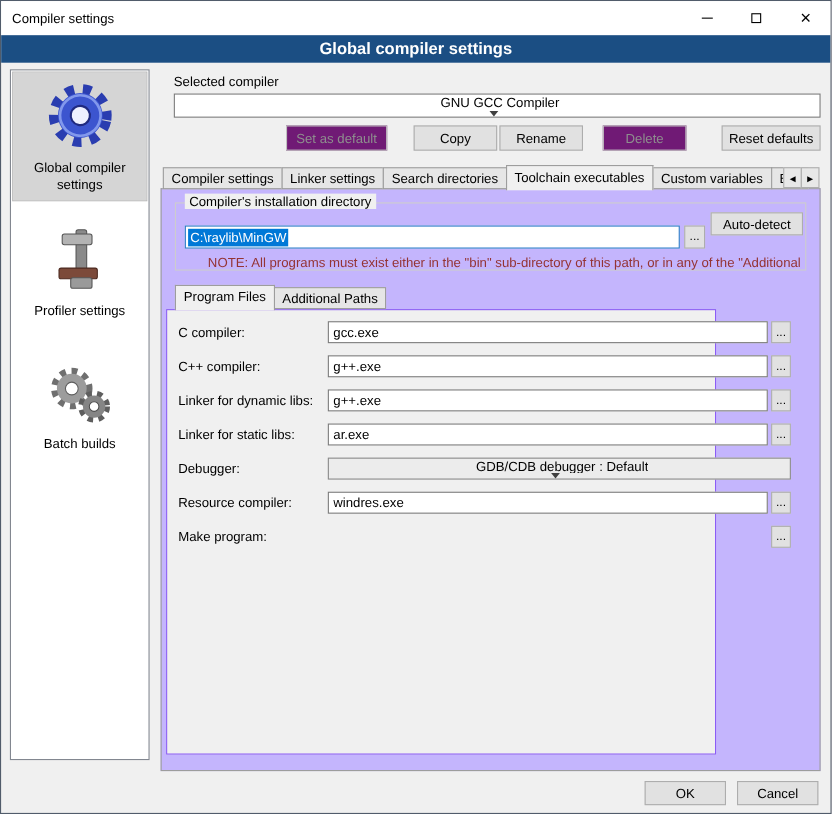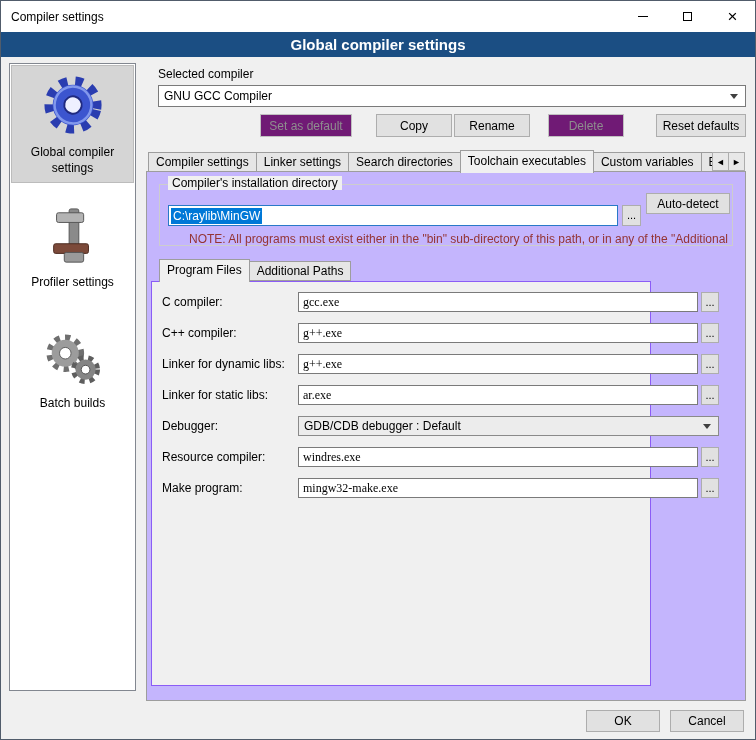--- a/index.html
+++ b/index.html
@@ -28,21 +28,21 @@
   
   .sidebar { position:absolute; left:8px; top:62px; width:127px; height:628px; background:#fff; border:1px solid #828790; }
   .side-item { width:121px; margin:2px auto 0; padding:8px 2px 6px; display:flex; flex-direction:column; align-items:center; gap:9px; cursor:default; }
   .side-item.selected { background:#d5d5d5; outline:1px solid #bcbcbc; }
   .side-item .lbl { text-align:center; line-height:1.3; }
   .side-item.item-2 { margin-top:16px; }
   .side-item.item-3 { margin-top:26px; }
 
   
   .sel-label { position:absolute; left:157px; top:66px; }
-  .combo { display:flex; align-items:center; justify-content:space-between; background:#fff; border:1px solid #7a7a7a; cursor:default; }
+  .combo { display:flex; align-items:center; justify-content:space-between; background:#fff; border:1px solid #7a7a7a; cursor:default;flex-direction:column; }
   .combo .txt { padding-left:5px; white-space:nowrap; overflow:hidden; }
   .chev { width:0; height:0; border-left:4px solid transparent; border-right:4px solid transparent; border-top:5px solid #404040; margin-right:7px; flex:none; }
   .combo-main { position:absolute; left:157px; top:84px; width:588px; height:22px; }
 
   .btn { background:#e1e1e1; border:1px solid #adadad; font-size:12px; font-family:inherit; cursor:default; }
   .btn.disabled { background:#701a75; border-color:#c0c0c0; color:#8e8e8e; }
   .btn-row { position:absolute; left:157px; top:113px; width:588px; height:23px; display:flex; justify-content:flex-end; }
   .btn-row .btn { height:23px; }
   .b-setdef { width:92px; margin-right:24px; }
   .b-copy { width:76px; }
@@ -72,21 +72,21 @@
   .mini-btn { position:absolute; width:19px; height:21px; font-size:11px; line-height:11px; }
   .b-dir-browse { left:462px; top:20px; }
   .b-autodetect { position:absolute; left:486px; top:8px; width:84px; height:21px; }
   .note { position:absolute; left:8px; top:47px; color:#943434; white-space:nowrap; overflow:hidden; width:560px;text-align:right; }
 
   .tabbar-inner { left:12px; top:87px; height:22px; }
   .inner-panel { position:absolute; left:4px; top:109px; width:500px; height:405px; border:1px solid #8b5cf6; background:#f0f0f0; }
 
   .frow-label { position:absolute; left:10px; }
   .frow-input { position:absolute; left:146px; width:400px; height:20px; border:1px solid #7a7a7a; background:#fff;
-                font-family:Liberation Serif, serif; font-size:12px; padding-left:4px; }
+                font-family:Liberation Sans, sans-serif; font-size:12px; padding-left:4px; }
   .frow-browse { position:absolute; left:549px; width:18px; height:20px; font-size:11px; line-height:10px; }
   .combo-debugger { position:absolute; left:146px; width:421px; height:20px; background:#ececec; border:1px solid #8a8a8a; }
 
   
   .b-ok { position:absolute; left:585px; top:709px; width:74px; height:22px; }
   .b-cancel { position:absolute; left:669px; top:709px; width:74px; height:22px; }
 </style>
 </head>
 <body>
 
@@ -207,21 +207,20 @@
       <div class="combo combo-debugger" style="top:134px">
         <span class="txt">GDB/CDB debugger : Default</span>
         <span class="chev"></span>
       </div>
 
       <span class="frow-label" style="top:168px">Resource compiler:</span>
       <input class="frow-input" style="top: 165px;" value="windres.exe">
       <button class="btn frow-browse" style="top:165px">...</button>
 
       <span class="frow-label" style="top:199px">Make program:</span>
-      <input class="frow-input" style="top: 196px;" value="mingw32-make.exe">
       <button class="btn frow-browse" style="top:196px">...</button>
 
     </div>
   </div>
 
   <button class="btn b-ok">OK</button>
   <button class="btn b-cancel">Cancel</button>
 
 </div>
 

